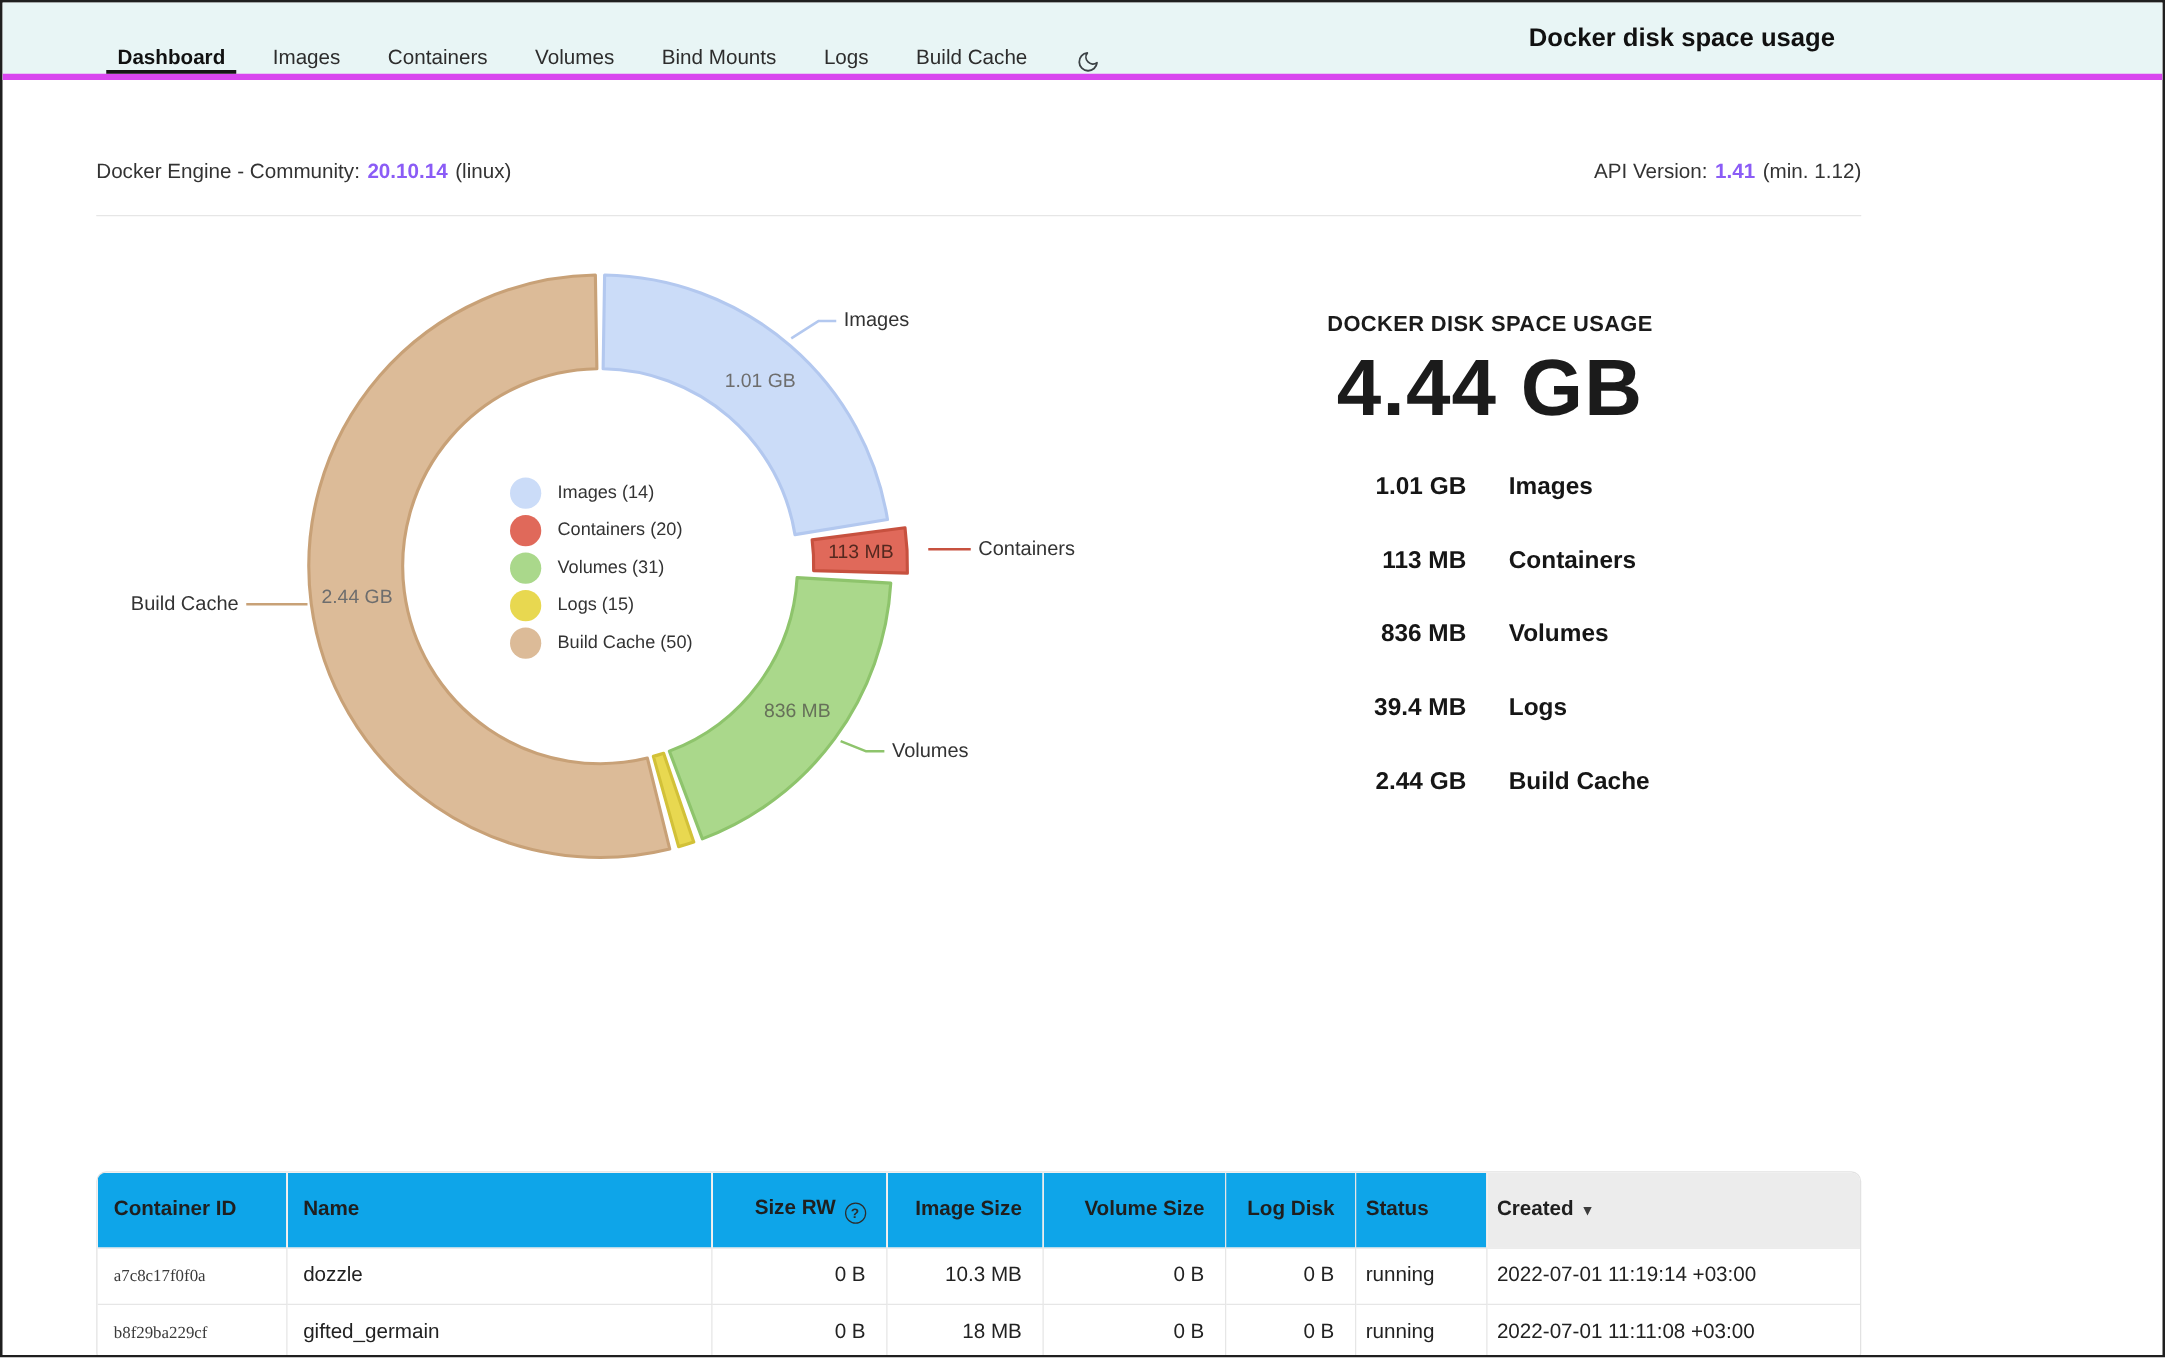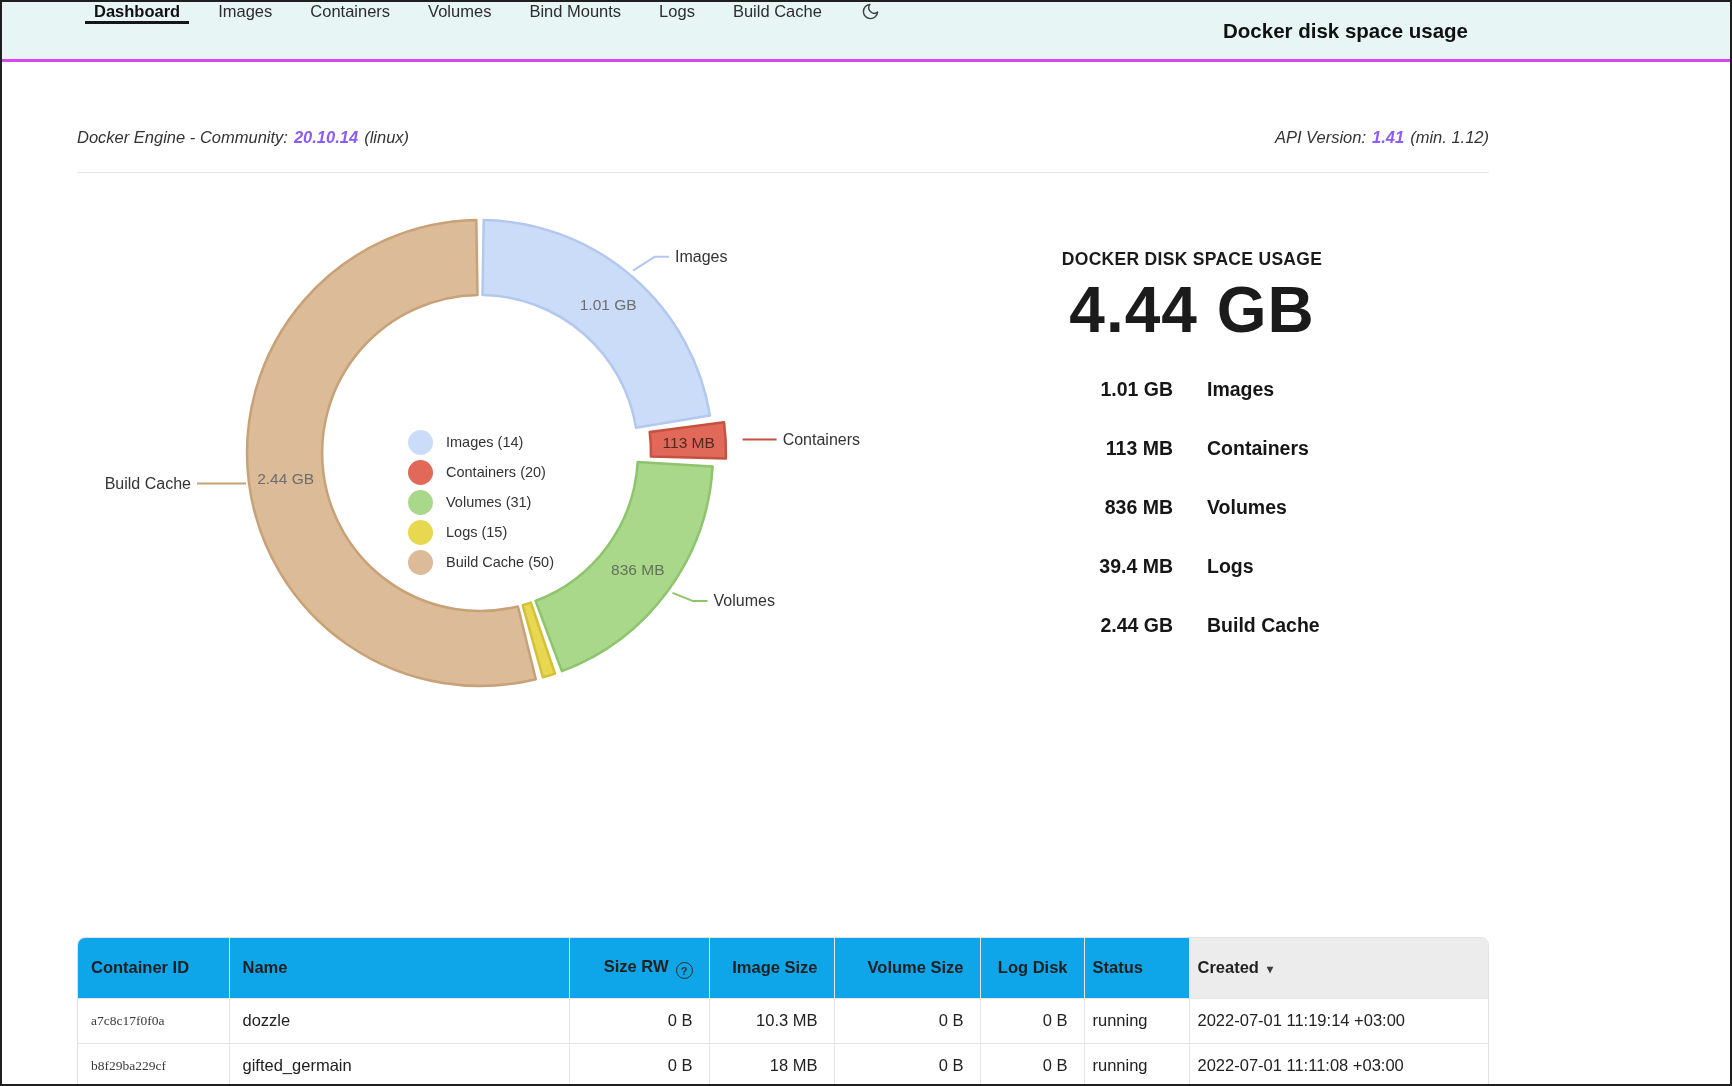--- a/index.html
+++ b/index.html
@@ -1,36 +1,36 @@
 <!DOCTYPE html>
 <html><head>
 <meta charset="utf-8">
 <style>
   html,body{margin:0;padding:0;background:#fff;}
   body{width:1732px;height:1086px;position:relative;font-family:"Liberation Sans",sans-serif;}
   .page{position:absolute;inset:0;border:2px solid #1f1f1f;box-sizing:border-box;background:#fff;overflow:hidden;}
 
   
-  .nav{position:relative;height:57px;background:#e8f5f5;border-bottom:3px solid #d946ef;display:flex;align-items:flex-start;padding-left:83px;}
+  .nav{position:relative;height:57px;background:#e8f5f5;border-bottom:5px solid #d946ef;display:flex;align-items:flex-end;padding-left:83px;}
   .tabs{display:flex;align-items:stretch;gap:20px;}
   .tab{display:flex;align-items:center;padding:0 9px;font-size:16.5px;color:#2d2d2d;border-bottom:3px solid transparent;box-sizing:border-box;cursor:pointer;white-space:nowrap;background:none;border-top:none;border-left:none;border-right:none;font-family:inherit;}
   .tab.active{font-weight:700;border-bottom:3px solid #161616;color:#111;}
   .moon-btn{display:flex;align-items:center;margin-left:24px;background:none;border:none;cursor:pointer;padding:0 6px;}
   .app-title{position:absolute;right:262px;top:0;height:57px;display:flex;align-items:center;font-size:20.5px;font-weight:700;color:#111;}
 
   
   .engine-row{position:absolute;left:75px;top:126px;width:1412px;display:flex;justify-content:space-between;font-size:16.5px;color:#333;}
   .engine-row b{color:#8b5cf6;}
-  .engine-row .grp{display:inline-flex;gap:6px;align-items:baseline;font-style:italic;}
+  .engine-row .grp{display:inline-flex;gap:6px;align-items:baseline;}
   .divider{position:absolute;left:75px;top:170px;width:1412px;height:1px;background:#e6e6e6;}
 
   
   .donut{position:absolute;left:0;top:185px;}
   svg text{font-family:"Liberation Sans",sans-serif;}
-  .legend{position:absolute;left:406px;top:377px;display:flex;flex-direction:column;margin-top:48px;}
+  .legend{position:absolute;left:406px;top:377px;display:flex;flex-direction:column;}
   .legend-item{display:flex;align-items:center;height:30px;gap:13px;}
   .legend-dot{width:25px;height:25px;border-radius:50%;flex:0 0 auto;}
   .legend-label{font-size:14.5px;color:#333;}
 
   
   .summary{position:absolute;left:980px;top:245px;width:420px;}
   .summary-heading{font-size:17.5px;font-weight:700;color:#1b1b1b;text-align:center;letter-spacing:.3px;line-height:24px;}
   .summary-total{font-size:64px;font-weight:700;color:#1b1b1b;text-align:center;line-height:64px;margin-top:7px;letter-spacing:1px;}
   .summary-rows{margin-top:18px;display:flex;flex-direction:column;}
   .summary-row{display:flex;align-items:center;height:59px;}

